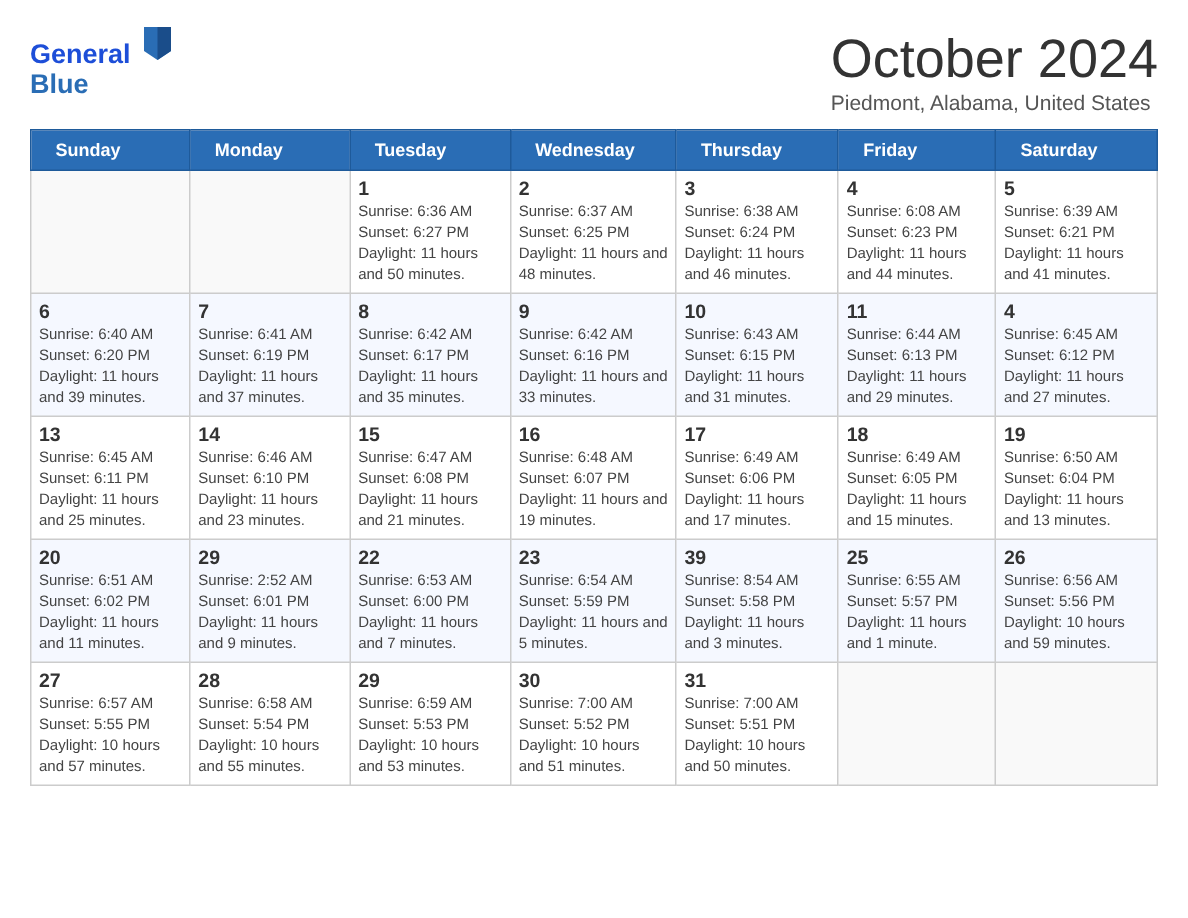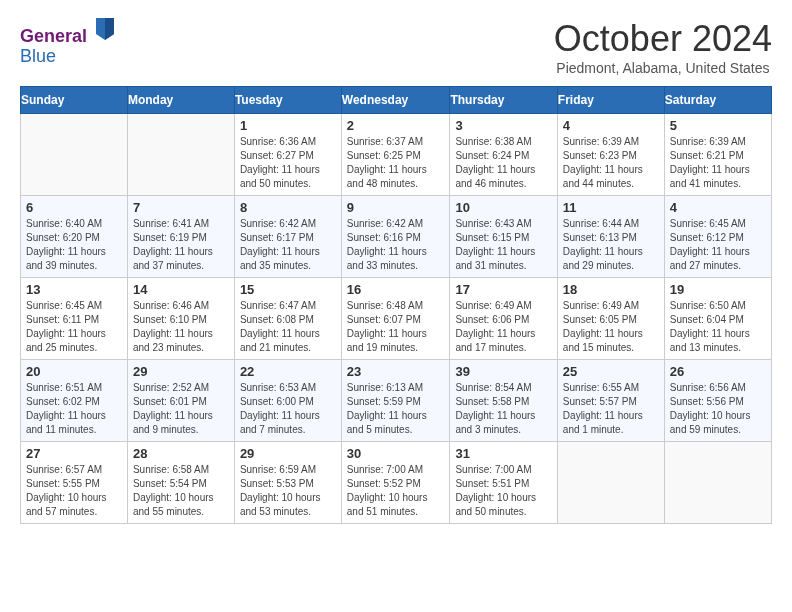--- a/index.html
+++ b/index.html
@@ -21,58 +21,58 @@
       align-items: flex-start;
       margin-bottom: 10px;
     }
     .logo {
       display: flex;
       align-items: center;
     }
     .logo-text-general {
       font-size: 18px;
       font-weight: bold;
-      color: #701a75;
+      color: #1d4ed8;
       line-height: 1.1;
     }
     .logo-text-blue {
       font-size: 18px;
-      font-weight: normal;
+      font-weight: bold;
       color: #2a6db5;
       line-height: 1.1;
     }
     .logo-icon {
       width: 22px;
       height: 28px;
       margin-left: 2px;
       margin-top: -4px;
     }
     .title-block {
-      text-align: center;
+      text-align: left;
     }
     .title-month {
       font-size: 36px;
       color: #333;
       font-weight: normal;
     }
     .title-location {
       font-size: 14px;
       color: #555;
     }
     .calendar {
       width: 100%;
       border-collapse: collapse;
       border: 1px solid #ccc;
     }
     .calendar th {
       background: #2a6db5;
       color: #fff;
       font-size: 12px;
       font-weight: bold;
-      padding: 6px 0;
+      padding: 6px 16px;
       text-align: left;
       border: 1px solid #1e5a9a;
     }
     .calendar td {
       vertical-align: top;
       border: 1px solid #ccc;
       padding: 4px 5px;
       font-size: 10px;
       color: #333;
       width: 113px;
@@ -152,21 +152,21 @@
 Daylight: 11 hours and 48 minutes.</div>
           </td>
           <td>
             <span class="day-num">3</span>
             <div class="day-info">Sunrise: 6:38 AM
 Sunset: 6:24 PM
 Daylight: 11 hours and 46 minutes.</div>
           </td>
           <td>
             <span class="day-num">4</span>
-            <div class="day-info">Sunrise: 6:39 AM
+            <div class="day-info">Sunrise: 6:08 AM
 Sunset: 6:23 PM
 Daylight: 11 hours and 44 minutes.</div>
           </td>
           <td>
             <span class="day-num">5</span>
             <div class="day-info">Sunrise: 6:39 AM
 Sunset: 6:21 PM
 Daylight: 11 hours and 41 minutes.</div>
           </td>
         </tr>
@@ -272,21 +272,21 @@
 Daylight: 11 hours and 9 minutes.</div>
           </td>
           <td>
             <span class="day-num">22</span>
             <div class="day-info">Sunrise: 6:53 AM
 Sunset: 6:00 PM
 Daylight: 11 hours and 7 minutes.</div>
           </td>
           <td>
             <span class="day-num">23</span>
-            <div class="day-info">Sunrise: 6:13 AM
+            <div class="day-info">Sunrise: 6:54 AM
 Sunset: 5:59 PM
 Daylight: 11 hours and 5 minutes.</div>
           </td>
           <td>
             <span class="day-num">39</span>
             <div class="day-info">Sunrise: 8:54 AM
 Sunset: 5:58 PM
 Daylight: 11 hours and 3 minutes.</div>
           </td>
           <td>

